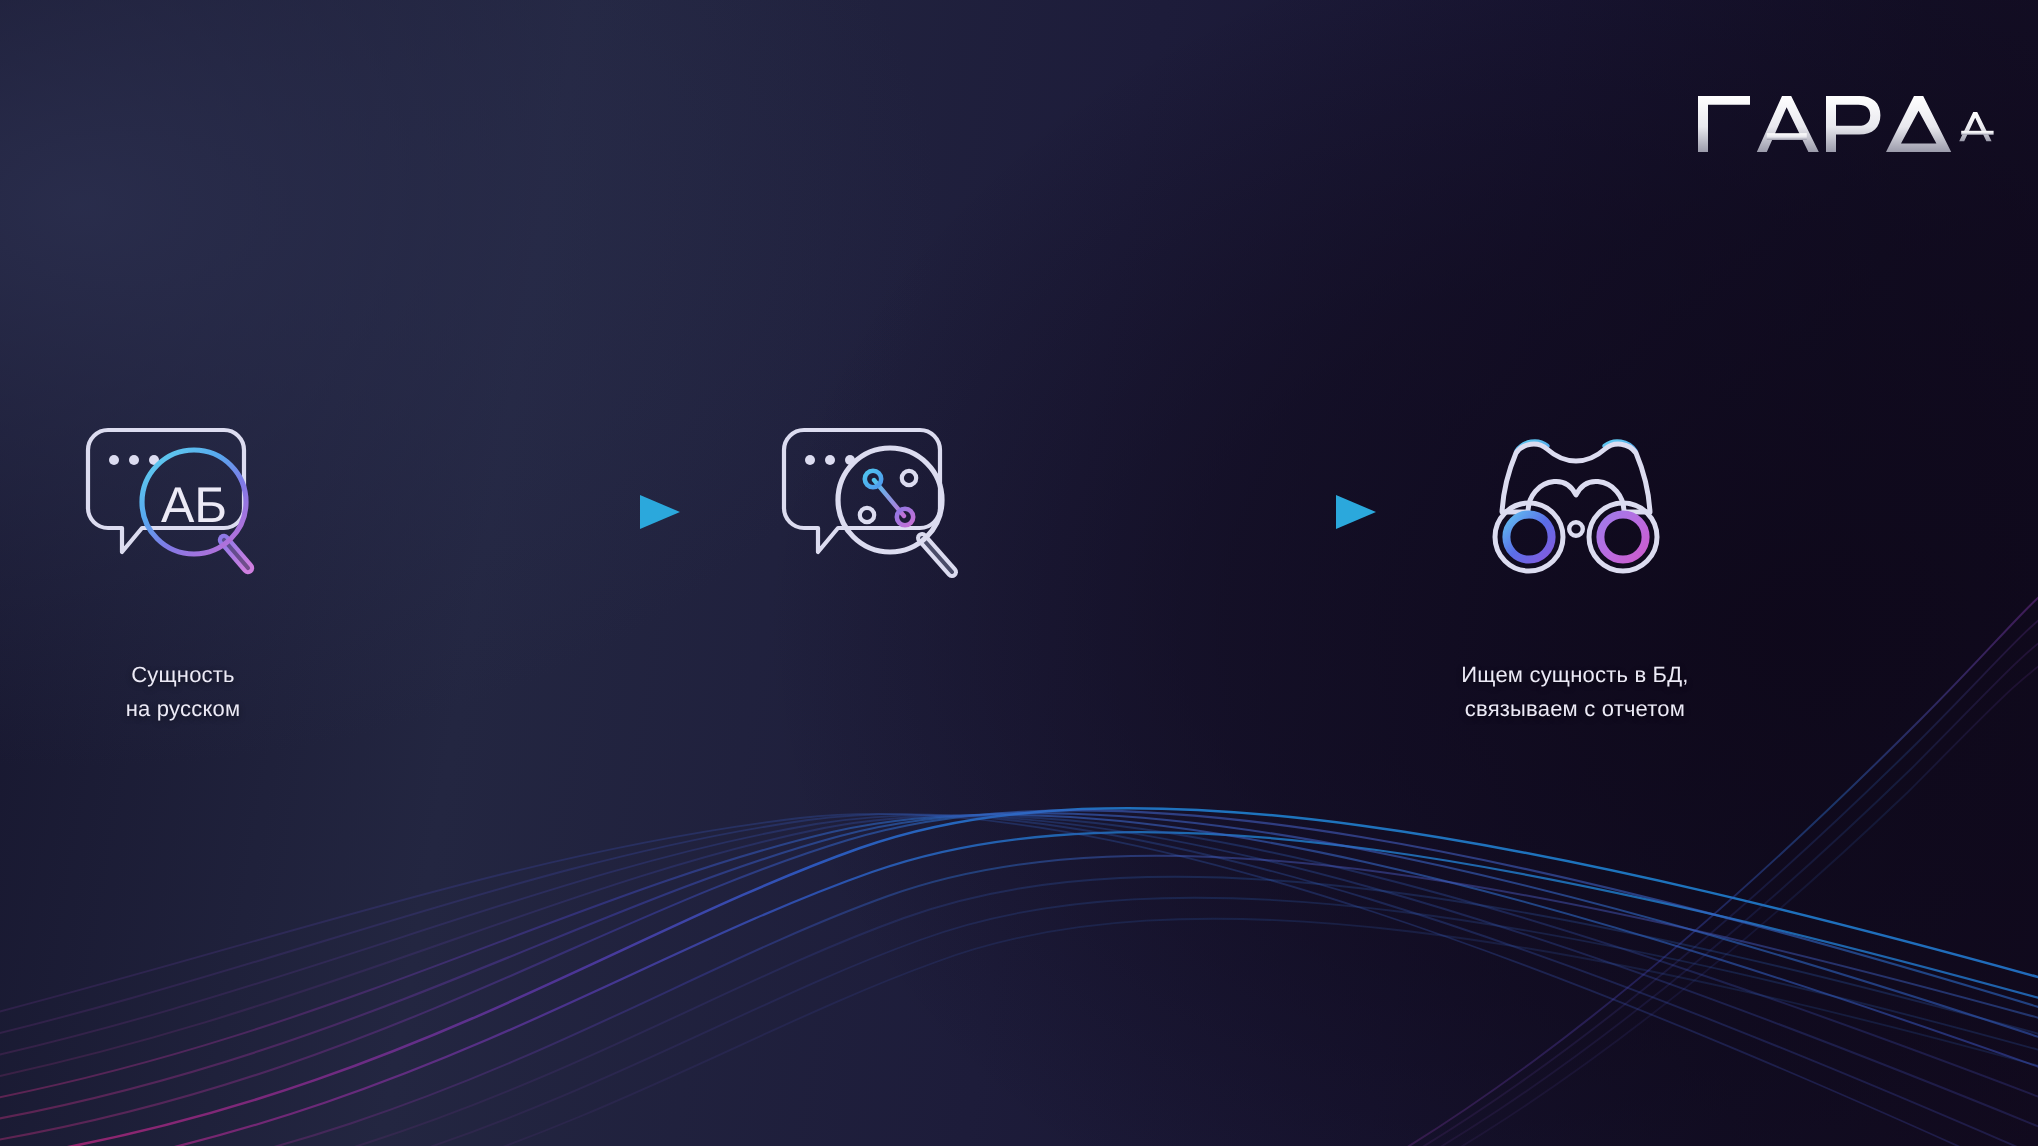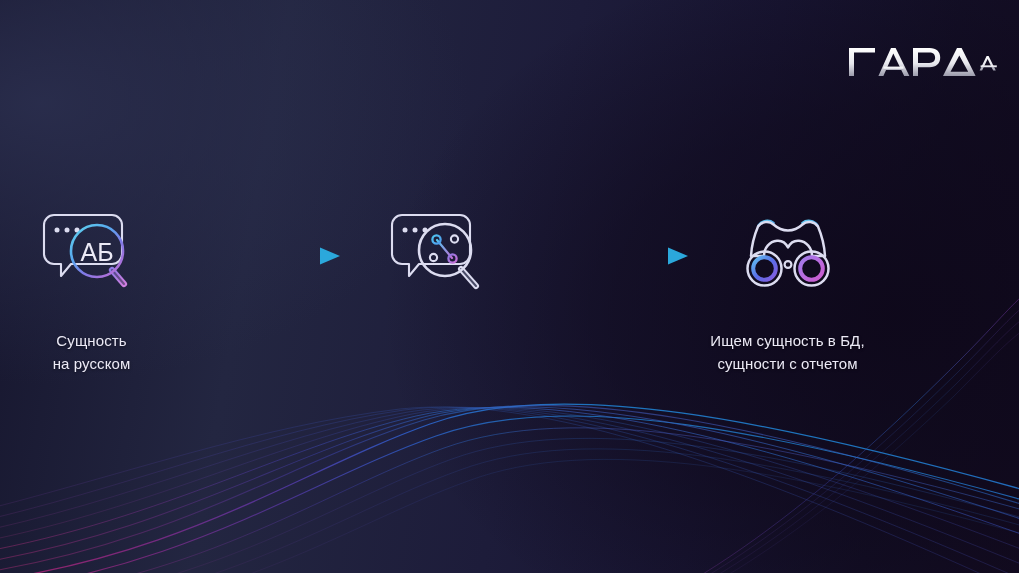--- a/index.html
+++ b/index.html
@@ -57,21 +57,21 @@
     height:100px;
     display:flex;
     align-items:center;
     justify-content:center;
   }
 
   .step-label {
     margin-top:24px;
     text-align:center;
     color:#eceaf6;
-    font-size:15px;
+    font-size:11px;
     line-height:1.52;
     letter-spacing:0.1px;
     white-space:pre-line;
     text-shadow:0 1px 3px rgba(0,0,0,0.45);
   }
 
   .connector {
     width:165px;
     height:100px;
     display:flex;
@@ -326,18 +326,18 @@
           <circle cx="28.5" cy="62.5" r="17.0" fill="none" stroke="#dcdcf0" stroke-width="2.5"></circle>
           <circle cx="75.5" cy="62.5" r="17.0" fill="none" stroke="#dcdcf0" stroke-width="2.5"></circle>
 
           <circle cx="28.5" cy="62.5" r="11.3" fill="none" stroke="url(#lensL)" stroke-width="4.0"></circle>
           <circle cx="75.5" cy="62.5" r="11.3" fill="none" stroke="url(#lensR)" stroke-width="4.0"></circle>
 
           <circle cx="52" cy="58.5" r="3.4" fill="none" stroke="#dcdcf0" stroke-width="2.2"></circle>
         </svg>
       </div>
       <div class="step-label">Ищем сущность в БД,
-сущности с отчетом</div>
+связываем с отчетом</div>
     </div>
 
   </div>
 
 </div>
 
 </body></html>

